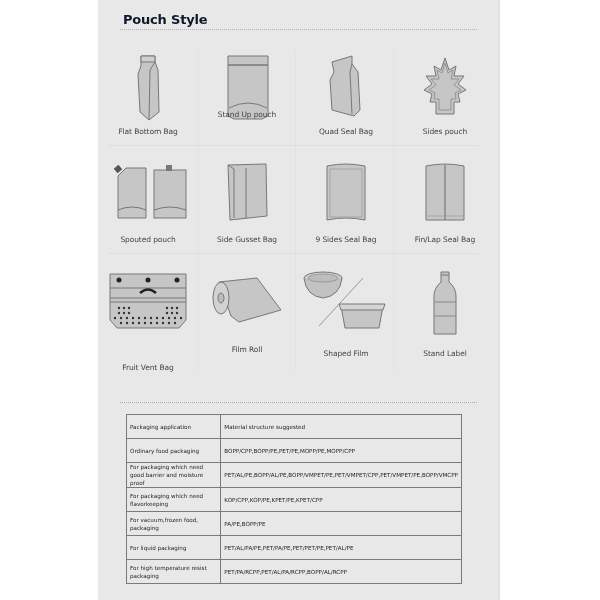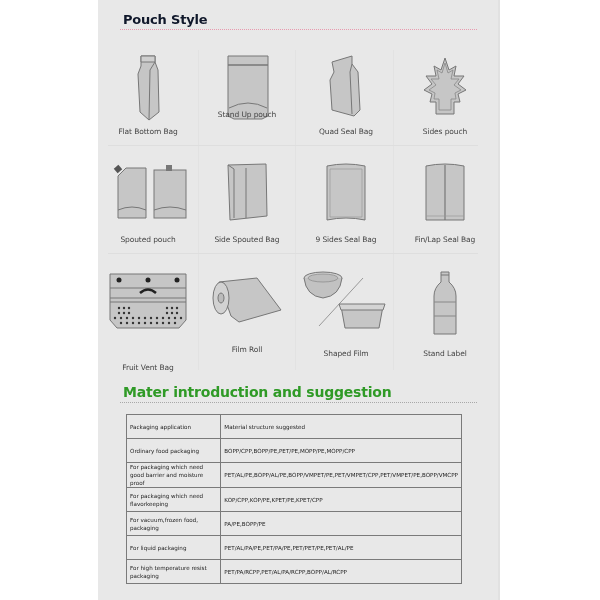--- a/index.html
+++ b/index.html
@@ -81,21 +81,21 @@
         <path d="M46 46 Q62 40 78 46" stroke="#777" fill="none" stroke-width="1"></path>
       </svg>
       <div class="lbl" style="top:71px">Spouted pouch</div>
     </div>
     <div class="cell" style="left:99px;top:122px;height:100px">
       <svg width="50" height="62" viewBox="0 0 50 62">
         <path d="M6 3 L44 2 L45 54 L8 58 Z" fill="#c6c6c6" stroke="#777" stroke-width="1"></path>
         <path d="M24 6 L24 56" stroke="#777" stroke-width="1"></path>
         <path d="M6 3 L12 7 L12 56" stroke="#777" stroke-width="1" fill="none"></path>
       </svg>
-      <div class="lbl" style="top:73px">Side Spouted Bag</div>
+      <div class="lbl" style="top:73px">Side Gusset Bag</div>
     </div>
     <div class="cell" style="left:198px;top:122px;height:100px">
       <svg width="46" height="62" viewBox="0 0 46 62">
         <path d="M4 4 Q23 0 42 4 L42 58 Q23 54 4 58 Z" fill="#c6c6c6" stroke="#777" stroke-width="1"></path>
         <path d="M7 7 L39 7 L39 55 L7 55 Z" fill="none" stroke="#999" stroke-width="0.7"></path>
       </svg>
       <div class="lbl" style="top:73px">9 Sides Seal Bag</div>
     </div>
     <div class="cell" style="left:297px;top:122px;height:100px">
       <svg width="46" height="62" viewBox="0 0 46 62">
@@ -175,21 +175,20 @@
     <div class="cell" style="left:297px;top:230px;height:100px">
       <svg width="30" height="66" viewBox="0 0 30 66">
         <path d="M11 2 L19 2 L19 12 Q26 18 26 26 L26 64 L4 64 L4 26 Q4 18 11 12 Z" fill="#c6c6c6" stroke="#777" stroke-width="1"></path>
         <path d="M11 5 L19 5" stroke="#777" stroke-width="1"></path>
         <path d="M4 32 L26 32 M4 46 L26 46" stroke="#888" stroke-width="1"></path>
       </svg>
       <div class="lbl" style="top:79px">Stand Label</div>
     </div>
   </div>
 
-  <div class="sec-title green">Mater introduction and suggestion</div>
   <div class="dots green"></div>
 
   <table class="mat">
     <tbody>
         <tr>
       <td class="c1">Packaging application</td>
       <td>Material structure suggested</td>
     </tr>
     <tr>
       <td class="c1">Ordinary food packaging</td>

